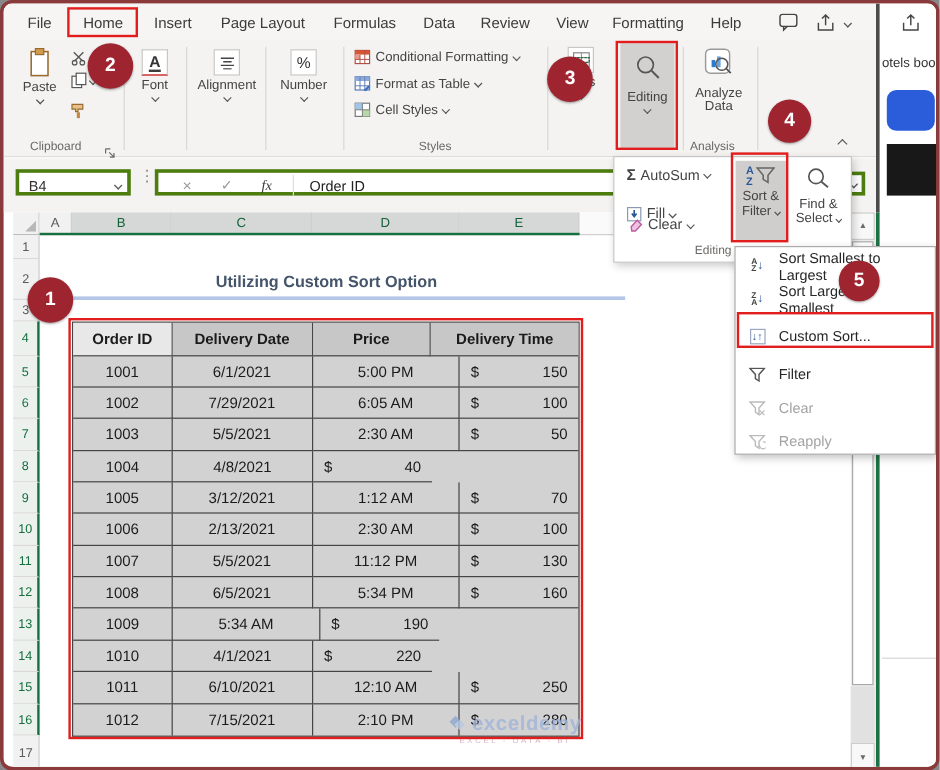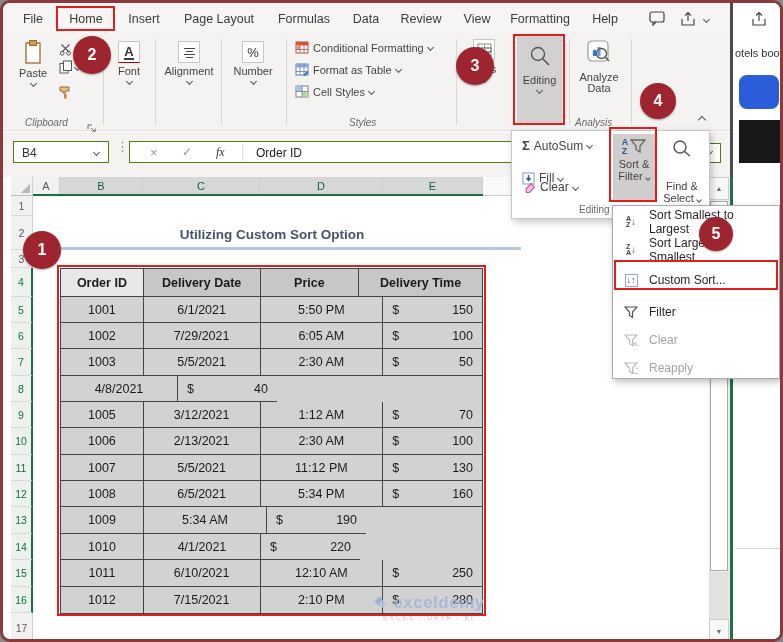--- a/index.html
+++ b/index.html
@@ -13,30 +13,30 @@
          border-bottom:1.4px solid #555; transform:rotate(45deg); }
   .chvu { display:inline-block; width:6px; height:6px; border-right:1.6px solid #555;
           border-bottom:1.6px solid #555; transform:rotate(-135deg); }
   
   .tabsrow { left:0; top:0; width:727px; height:30px; background:#f6f5f4; }
   .tab { position:absolute; top:4px; height:24px; line-height:24px; text-align:center;
          font-size:12.5px; color:#3b3b3b; }
   .ribbon { left:0; top:30px; width:727px; height:98px; background:#f4f3f2;
             border-bottom:1px solid #e0dedc; }
   .vsep { position:absolute; top:6px; width:1px; height:86px; background:#dad8d6; }
-  .grplabel { position:absolute; top:84px; font-size:10px; color:#6b6966;font-style:italic; }
+  .grplabel { position:absolute; top:84px; font-size:10px; color:#6b6966; }
   .rbtn-label { font-size:11px; color:#444; text-align:center; }
   .bigbtn { position:absolute; display:flex; flex-direction:column; align-items:center; gap:2px; }
   .iconbox { width:22px; height:22px; border:1px solid #c9c7c5; background:#fff;
              display:flex; align-items:center; justify-content:center;
              font-size:13px; color:#333; }
   .srow { position:absolute; display:flex; align-items:center; gap:4px; font-size:11px; color:#444; }
   
   .frow { left:0; top:129px; width:727px; height:45px; background:#f4f3f2; }
-  .whitebox { position:absolute; background:#fff; border:1px solid #4d7c0f; }
+  .whitebox { position:absolute; background:#fff; border:3px solid #4d7c0f; }
   
   .colhdr { position:absolute; top:174px; height:19px; background:#f1f1f1;
             border-right:1px solid #cfcfcf; border-bottom:1px solid #bdbdbd;
             font-size:11px; color:#5a5a5a; text-align:center; line-height:18px; }
   .colhdr.sel { background:#d6d8d7; color:#14623a; }
   .rowhdr { width:22px; background:#f1f1f1; border-bottom:1px solid #d9d9d9;
             border-right:1px solid #cfcfcf; font-size:10.5px; color:#5a5a5a;
             display:flex; align-items:center; justify-content:center; }
   .rowhdr.sel { background:#edf1ee; color:#156f3f; border-right:2px solid #17713f; }
   
@@ -313,21 +313,21 @@
   <div class="tbl">
     <div class="trow thead" style="height:28px">
       <div class="tc c-id active">Order ID</div>
       <div class="tc c-date">Delivery Date</div>
       <div class="tc c-price" style="justify-content:center">Price</div>
       <div class="tc c-time">Delivery Time</div>
     </div>
     <div class="trow" style="height:26px">
       <div class="tc c-id">1001</div>
       <div class="tc c-date">6/1/2021</div>
-      <div class="tc c-time">5:50 PM</div>
+      <div class="tc c-time">5:00 PM</div>
       <div class="tc c-price">
           <span>$</span>
           <span>150</span>
         </div>
     </div>
     <div class="trow" style="height:26px">
       <div class="tc c-id">1002</div>
       <div class="tc c-date">7/29/2021</div>
       <div class="tc c-time">6:05 AM</div>
       <div class="tc c-price">
@@ -338,20 +338,21 @@
     <div class="trow" style="height:27px">
       <div class="tc c-id">1003</div>
       <div class="tc c-date">5/5/2021</div>
       <div class="tc c-time">2:30 AM</div>
       <div class="tc c-price">
           <span>$</span>
           <span>50</span>
         </div>
     </div>
     <div class="trow" style="height:26px">
+      <div class="tc c-id">1004</div>
       <div class="tc c-date">4/8/2021</div>
       <div class="tc c-price">
           <span>$</span>
           <span>40</span>
         </div>
     </div>
     <div class="trow" style="height:26px">
       <div class="tc c-id">1005</div>
       <div class="tc c-date">3/12/2021</div>
       <div class="tc c-time">1:12 AM</div>
@@ -493,21 +494,21 @@
       <span class="txt"><span>Filter</span> <span class="chv" style="width:4px;height:4px"></span></span>
     </div>
 
     <div class="abs" style="left:146px;top:3px;width:48px;height:66px;display:flex;flex-direction:column;align-items:center;padding-top:4px">
       <span>
         <svg width="22" height="20">
             <circle cx="9" cy="9" r="6" fill="none" stroke="#555" stroke-width="1.4"></circle>
             <path d="M13.5 13.5 L19 18" stroke="#555" stroke-width="1.5"></path>
           </svg>
       </span>
-      <span class="txt" style="margin-top:18px">Find &amp;</span>
+      <span class="txt" style="margin-top:1px">Find &amp;</span>
       <span class="txt"><span>Select</span> <span class="chv" style="width:4px;height:4px"></span></span>
     </div>
     <span class="abs" style="left:67px;top:73px;font-size:10px;color:#6b6966">Editing</span>
   </div>
 
   <div class="abs menu">
     <div class="mitem" style="top:4px">
       <span class="mi-ic">
           <span class="azstack">A<span>Z</span></span>
           <span class="bluearr">↓</span>

